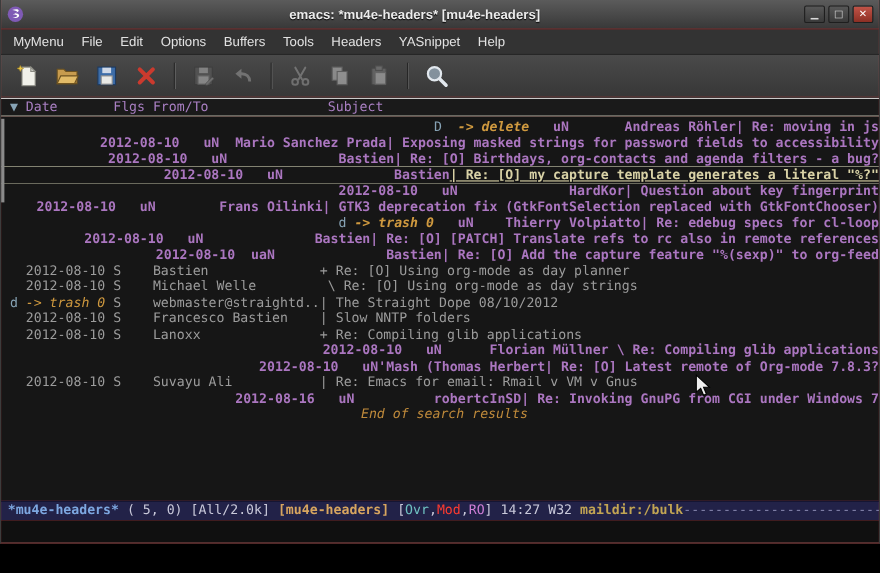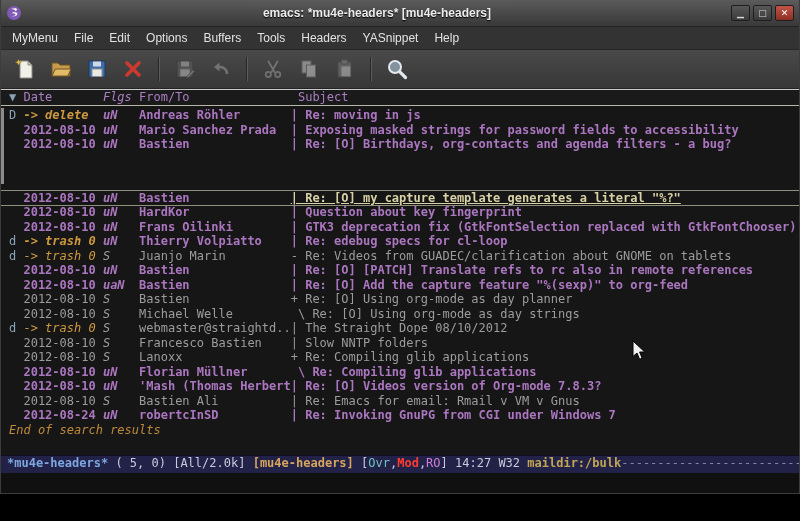--- a/index.html
+++ b/index.html
@@ -33,43 +33,43 @@
   
   .header-line{height:15px;line-height:15px;flex:0 0 auto;background:#1a1a1a;color:#a97fc2;
                font:12px "DejaVu Sans Mono",monospace;white-space:pre;padding-left:8px;
                border-bottom:1px solid #b7b7a7;}
   .header-line .hsubj{padding-left:1ch;}
 
   
   .buffer{flex:1 1 auto;position:relative;background:#161616;font:12px "DejaVu Sans Mono",monospace;
           overflow:hidden;padding-top:2px;}
   .row{height:14.5px;line-height:14.5px;white-space:pre;padding-left:8px;}
-  .row.unread{color:#ab76c0;font-weight:bold;}
+  .row.unread{color:#ab76c0;font-weight:bold;text-align:right;}
   .row.read{color:#9c9c9c;}
-  .row.current{box-shadow:0 -1px 0 #8f8f7d, 0 1px 0 #8f8f7d;margin-top:39px;}
+  .row.current{box-shadow:0 -1px 0 #8f8f7d, 0 1px 0 #8f8f7d;}
   .row.current .c-subj{color:#d9d2a6;text-decoration:underline;}
   .c-mark,.c-date,.c-flags,.c-from{display:inline-block;vertical-align:top;white-space:pre;}
   .c-mark{width:2ch;color:#87a3b5;font-weight:normal;}
   .c-date{width:11ch;}
-  .c-flags{width:5ch;font-style:italic;}
+  .c-flags{width:5ch;}
   .c-from{width:21ch;overflow:hidden;}
   .c-subj{white-space:pre;}
   .markaction{color:#cf993f;font-style:italic;}
-  .eos{color:#bf8a3b;font-style:italic;height:14.5px;line-height:14.5px;padding-left:8px;white-space:pre;}
+  .eos{color:#bf8a3b;font-style:italic;height:14.5px;line-height:14.5px;padding-left:8px;white-space:pre;text-align:center;}
 
   .vscroll{position:absolute;left:0;top:0;width:3px;height:100%;}
   .vthumb{position:absolute;left:0;top:2px;width:3px;height:76px;background:#8b8b8b;}
 
   
   .modeline{height:17px;line-height:17px;flex:0 0 auto;background:#222248;border-top:1px solid #0e0e26;
             color:#c9c9da;font:12px "DejaVu Sans Mono",monospace;white-space:pre;padding-left:6px;overflow:hidden;}
   .ml-buf{color:#7da7e0;font-weight:bold;}
   .ml-mode{color:#d7a55f;font-weight:bold;}
   .ml-ovr{color:#6fc2c2;}
-  .ml-mod{color:#ff3b30;font-weight:bold;margin-top:17px;}
+  .ml-mod{color:#ff3b30;font-weight:normal;margin-top:17px;}
   .ml-ro{color:#cf7fd6;}
   .ml-folder{color:#c2a553;font-weight:bold;}
   .ml-dashes{color:#8484ac;}
 
   .echo{height:20px;flex:0 0 auto;background:#101010;}
 
   .mouse{position:absolute;left:632px;top:340px;pointer-events:none;}
 </style>
 </head>
 <body>
@@ -183,32 +183,31 @@
         <div class="vthumb"></div>
       </div>
     <div id="rows">
         <div class="row unread"><span class="c-mark">D</span><span class="c-date markaction">-&gt; delete</span><span class="c-flags">uN</span><span class="c-from">Andreas Röhler</span><span class="c-subj">| Re: moving in js</span></div>
         <div class="row unread"><span class="c-mark"></span><span class="c-date">2012-08-10</span><span class="c-flags">uN</span><span class="c-from">Mario Sanchez Prada</span><span class="c-subj">| Exposing masked strings for password fields to accessibility</span></div>
         <div class="row unread"><span class="c-mark"></span><span class="c-date">2012-08-10</span><span class="c-flags">uN</span><span class="c-from">Bastien</span><span class="c-subj">| Re: [O] Birthdays, org-contacts and agenda filters - a bug?</span></div>
         <div class="row unread current"><span class="c-mark"></span><span class="c-date">2012-08-10</span><span class="c-flags">uN</span><span class="c-from">Bastien</span><span class="c-subj">| Re: [O] my capture template generates a literal "%?"</span></div>
         <div class="row unread"><span class="c-mark"></span><span class="c-date">2012-08-10</span><span class="c-flags">uN</span><span class="c-from">HardKor</span><span class="c-subj">| Question about key fingerprint</span></div>
         <div class="row unread"><span class="c-mark"></span><span class="c-date">2012-08-10</span><span class="c-flags">uN</span><span class="c-from">Frans Oilinki</span><span class="c-subj">| GTK3 deprecation fix (GtkFontSelection replaced with GtkFontChooser)</span></div>
         <div class="row unread"><span class="c-mark">d</span><span class="c-date markaction">-&gt; trash 0</span><span class="c-flags">uN</span><span class="c-from">Thierry Volpiatto</span><span class="c-subj">| Re: edebug specs for cl-loop</span></div>
-        <div class="row read"><span class="c-mark">d</span><span class="c-date markaction">-&gt; trash 0</span><span class="c-flags">S</span><span class="c-from">Juanjo Marin</span><span class="c-subj">- Re: Videos from GUADEC/clarification about GNOME on tablets</span></div>
         <div class="row unread"><span class="c-mark"></span><span class="c-date">2012-08-10</span><span class="c-flags">uN</span><span class="c-from">Bastien</span><span class="c-subj">| Re: [O] [PATCH] Translate refs to rc also in remote references</span></div>
         <div class="row unread"><span class="c-mark"></span><span class="c-date">2012-08-10</span><span class="c-flags">uaN</span><span class="c-from">Bastien</span><span class="c-subj">| Re: [O] Add the capture feature "%(sexp)" to org-feed</span></div>
         <div class="row read"><span class="c-mark"></span><span class="c-date">2012-08-10</span><span class="c-flags">S</span><span class="c-from">Bastien</span><span class="c-subj">+ Re: [O] Using org-mode as day planner</span></div>
         <div class="row read"><span class="c-mark"></span><span class="c-date">2012-08-10</span><span class="c-flags">S</span><span class="c-from">Michael Welle</span><span class="c-subj"> \ Re: [O] Using org-mode as day strings</span></div>
         <div class="row read"><span class="c-mark">d</span><span class="c-date markaction">-&gt; trash 0</span><span class="c-flags">S</span><span class="c-from">webmaster@straightd...</span><span class="c-subj">| The Straight Dope 08/10/2012</span></div>
         <div class="row read"><span class="c-mark"></span><span class="c-date">2012-08-10</span><span class="c-flags">S</span><span class="c-from">Francesco Bastien</span><span class="c-subj">| Slow NNTP folders</span></div>
         <div class="row read"><span class="c-mark"></span><span class="c-date">2012-08-10</span><span class="c-flags">S</span><span class="c-from">Lanoxx</span><span class="c-subj">+ Re: Compiling glib applications</span></div>
         <div class="row unread"><span class="c-mark"></span><span class="c-date">2012-08-10</span><span class="c-flags">uN</span><span class="c-from">Florian Müllner</span><span class="c-subj"> \ Re: Compiling glib applications</span></div>
-        <div class="row unread"><span class="c-mark"></span><span class="c-date">2012-08-10</span><span class="c-flags">uN</span><span class="c-from">'Mash (Thomas Herbert)</span><span class="c-subj">| Re: [O] Videos version of Org-mode 7.8.3?</span></div>
-        <div class="row read"><span class="c-mark"></span><span class="c-date">2012-08-10</span><span class="c-flags">S</span><span class="c-from">Bastien Ali</span><span class="c-subj">| Re: Emacs for email: Rmail v VM v Gnus</span></div>
-        <div class="row unread"><span class="c-mark"></span><span class="c-date">2012-08-24</span><span class="c-flags">uN</span><span class="c-from">robertcInSD</span><span class="c-subj">| Re: Invoking GnuPG from CGI under Windows 7</span></div>
+        <div class="row unread"><span class="c-mark"></span><span class="c-date">2012-08-10</span><span class="c-flags">uN</span><span class="c-from">'Mash (Thomas Herbert)</span><span class="c-subj">| Re: [O] Latest remote of Org-mode 7.8.3?</span></div>
+        <div class="row read"><span class="c-mark"></span><span class="c-date">2012-08-10</span><span class="c-flags">S</span><span class="c-from">Suvayu Ali</span><span class="c-subj">| Re: Emacs for email: Rmail v VM v Gnus</span></div>
+        <div class="row unread"><span class="c-mark"></span><span class="c-date">2012-08-16</span><span class="c-flags">uN</span><span class="c-from">robertcInSD</span><span class="c-subj">| Re: Invoking GnuPG from CGI under Windows 7</span></div>
       </div>
     <div class="eos">End of search results</div>
   </div>
 
   <div class="modeline"><span class="ml-buf">*mu4e-headers* </span><span>( 5, 0) </span><span>[All/2.0k] </span><span class="ml-mode">[mu4e-headers] </span><span>[</span><span class="ml-ovr">Ovr</span><span>,</span><span class="ml-mod">Mod</span><span>,</span><span class="ml-ro">RO</span><span>] </span><span>14:27 </span><span>W32 </span><span class="ml-folder">maildir:/bulk</span><span class="ml-dashes">--------------------------------------------------------------</span></div>
 
   <div class="echo"></div>
 </div>
 
 <svg class="mouse" width="16" height="22" viewBox="0 0 16 22">

